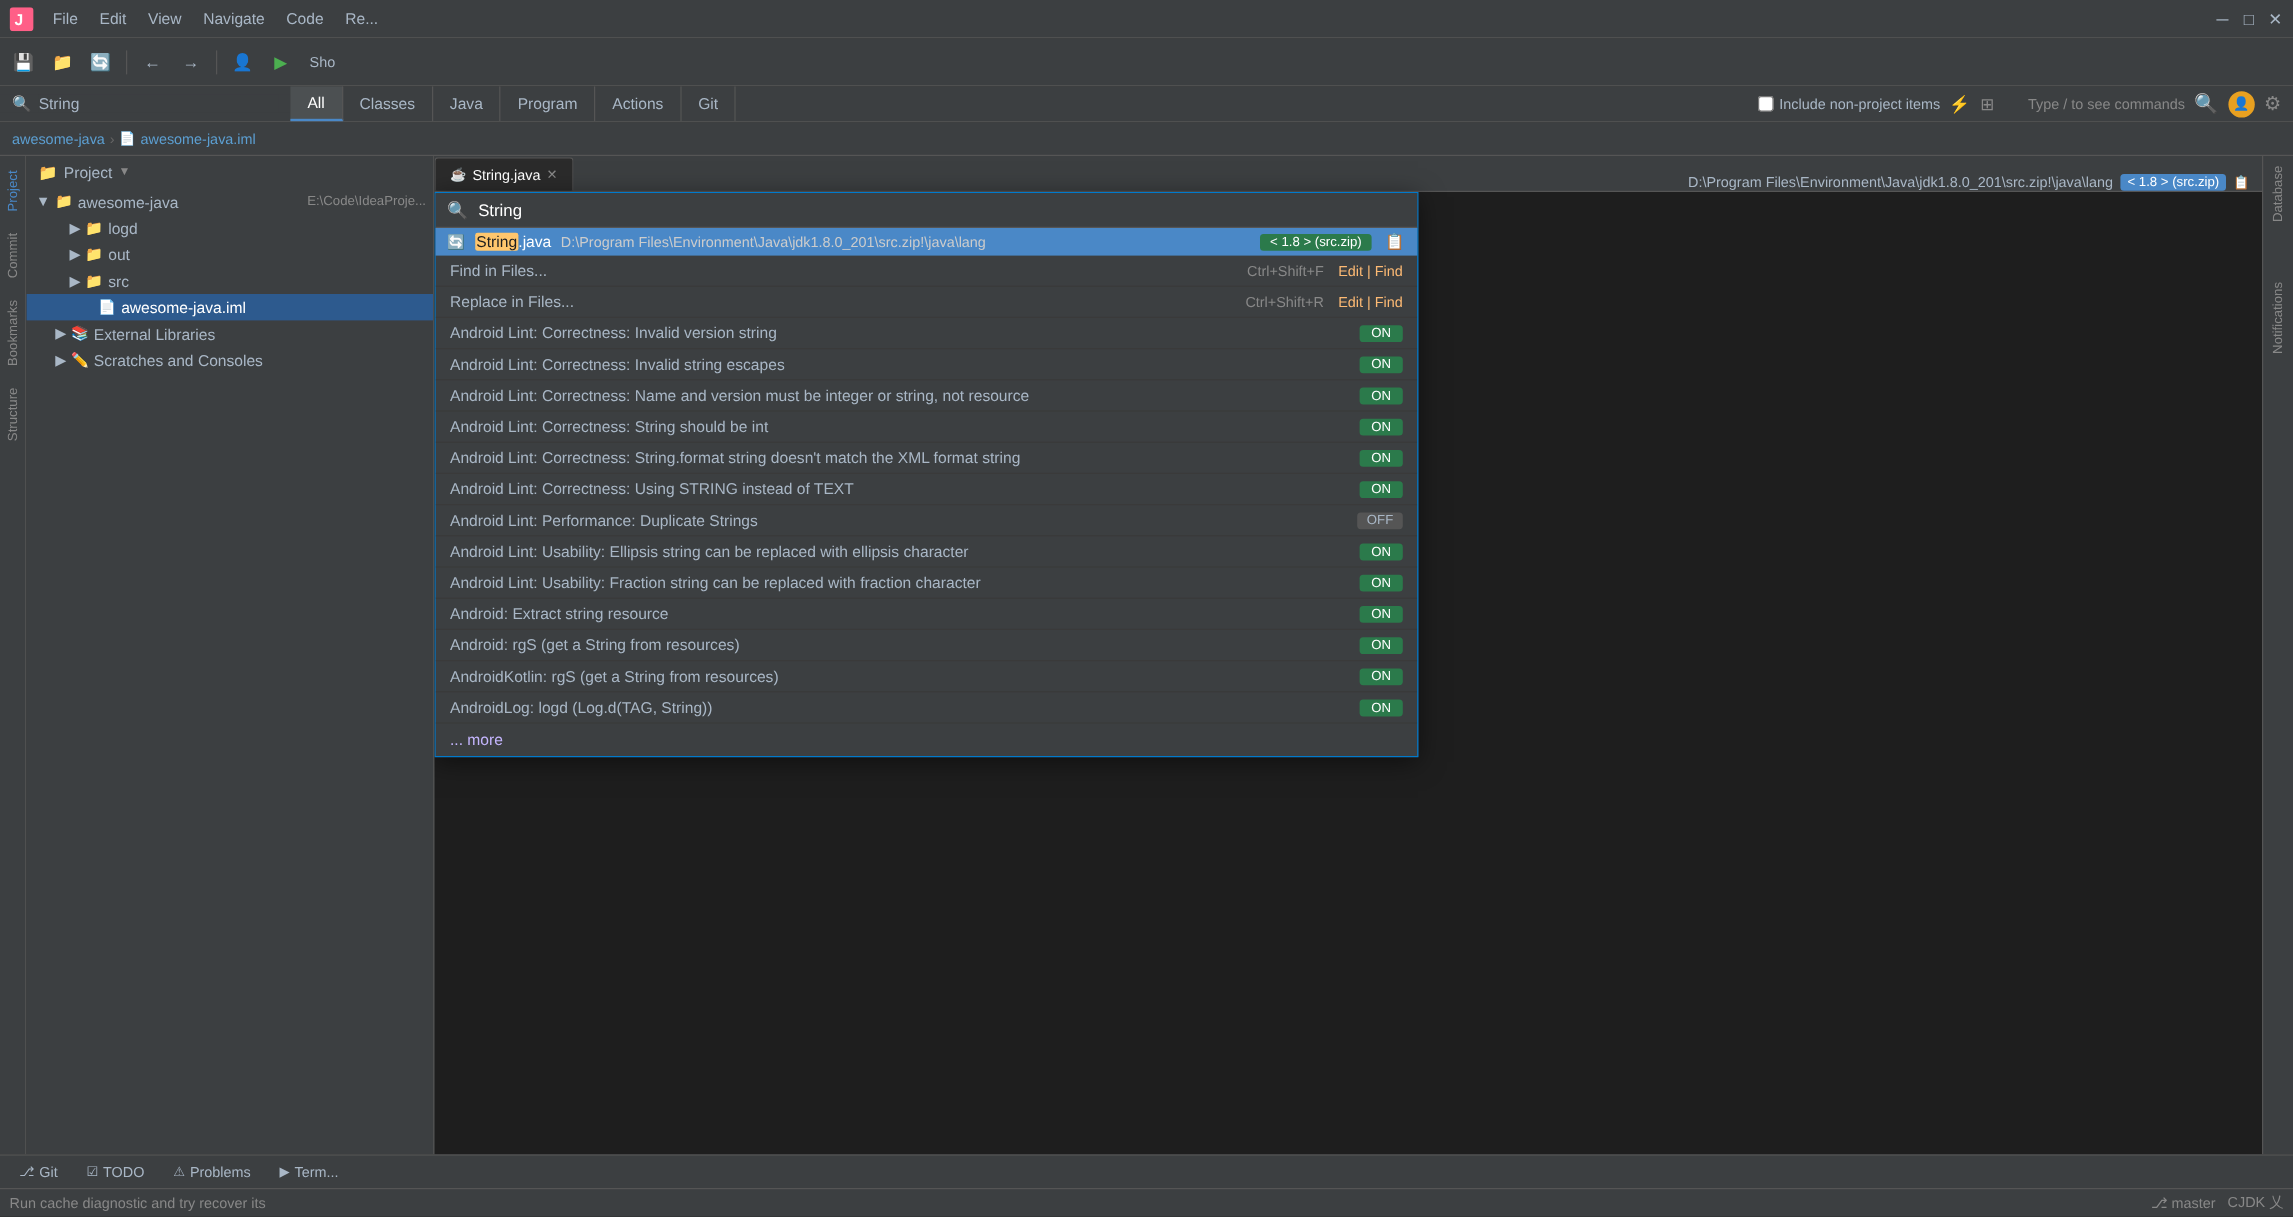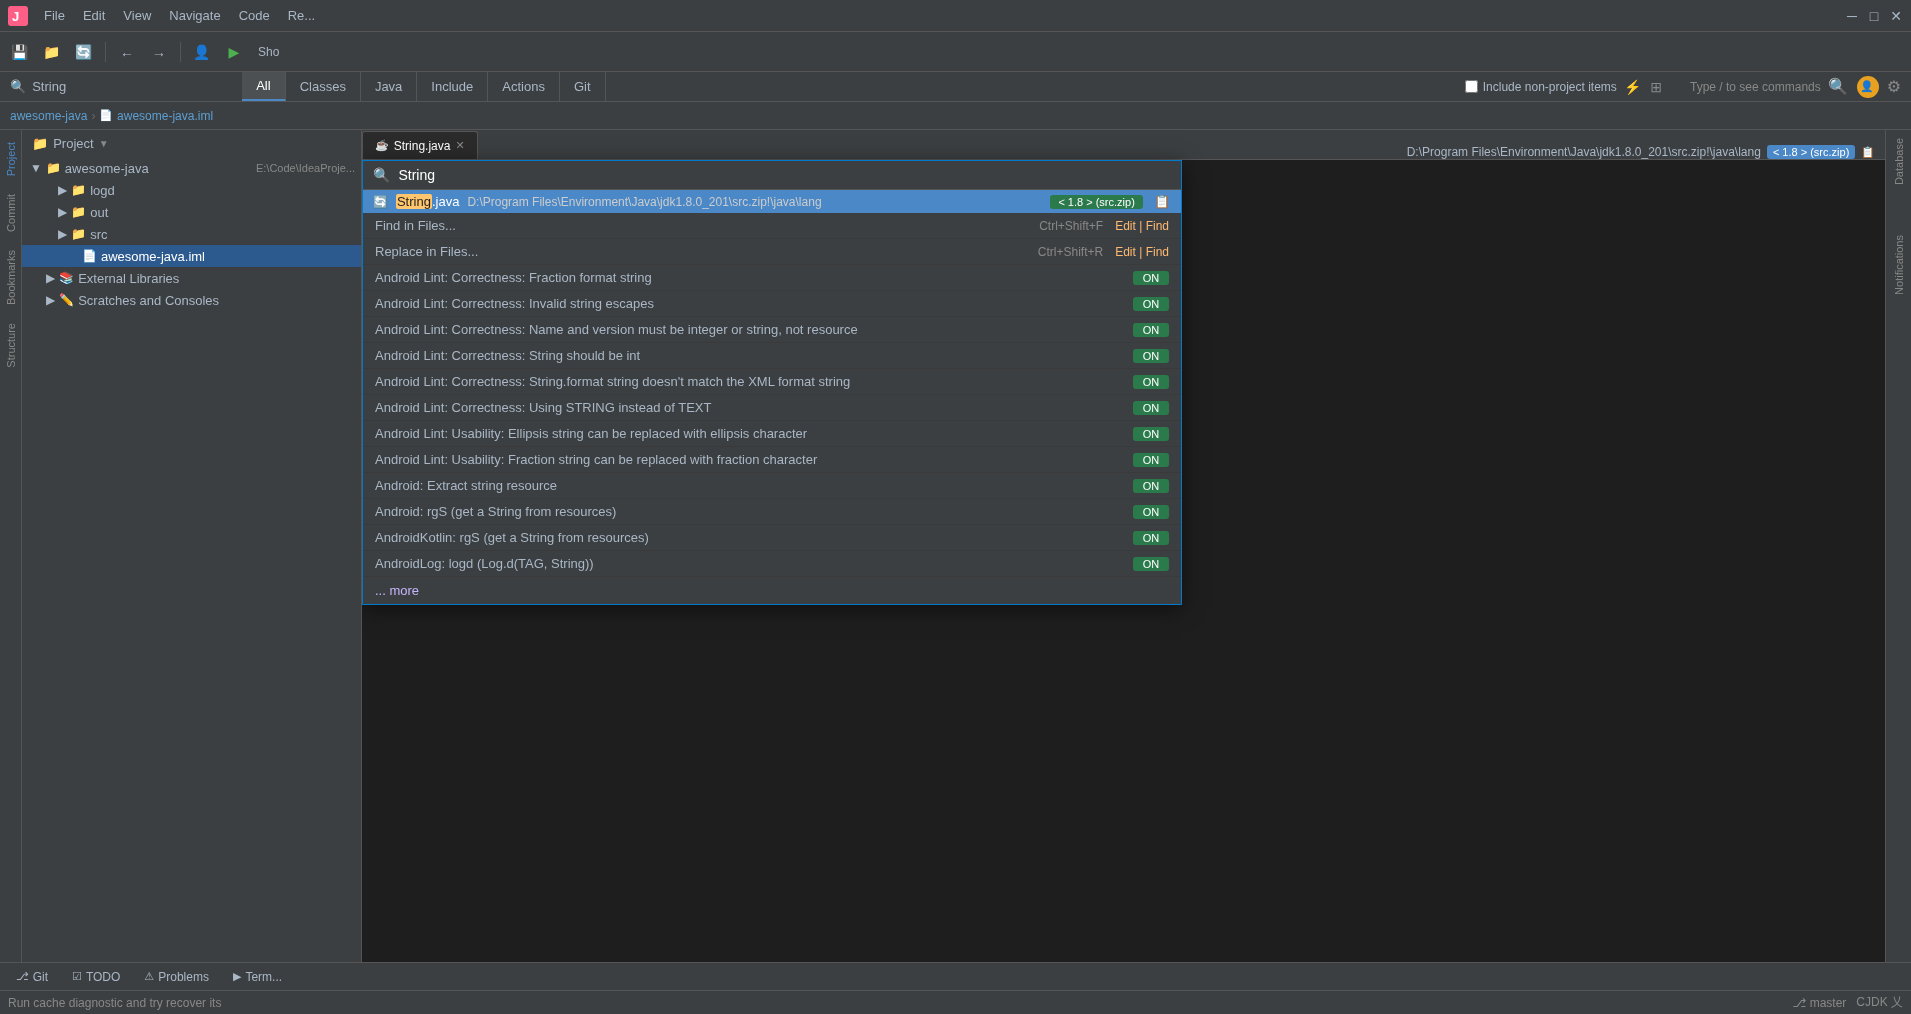--- a/index.html
+++ b/index.html
@@ -498,21 +498,21 @@
 </div>
 
 <div class="nav-tabs">
   <div class="nav-search">
     <span style="color:#888;font-size:13px;">🔍</span>
     <input class="search-input-nav" value="String" style="">
   </div>
   <div class="nav-tab active">All</div>
   <div class="nav-tab">Classes</div>
   <div class="nav-tab">Java</div>
-  <div class="nav-tab">Include</div>
+  <div class="nav-tab">Program</div>
   <div class="nav-tab">Actions</div>
   <div class="nav-tab">Git</div>
   <div class="nav-right">
     <div class="include-non-project">
       <input type="checkbox" style="">
       <span>Include non-project items</span>
     </div>
     <span style="color:#888;font-size:14px;">⚡</span>
     <span style="color:#888;font-size:14px;">⊞</span>
     <span style="color:#888;font-size:12px;margin-left:20px;">Type / to see commands</span>
@@ -626,21 +626,21 @@
             <span class="popup-item-label">Find in Files...</span>
             <span class="popup-item-shortcut">Ctrl+Shift+F</span>
             <span class="popup-item-actions">Edit | Find</span>
           </div>
           <div class="popup-item">
             <span class="popup-item-label">Replace in Files...</span>
             <span class="popup-item-shortcut">Ctrl+Shift+R</span>
             <span class="popup-item-actions">Edit | Find</span>
           </div>
           <div class="popup-item">
-            <span class="popup-item-label">Android Lint: Correctness: Fraction format string</span>
+            <span class="popup-item-label">Android Lint: Correctness: Invalid version string</span>
             <span class="badge-on">ON</span>
           </div>
           <div class="popup-item">
             <span class="popup-item-label">Android Lint: Correctness: Invalid string escapes</span>
             <span class="badge-on">ON</span>
           </div>
           <div class="popup-item">
             <span class="popup-item-label">Android Lint: Correctness: Name and version must be integer or string, not resource</span>
             <span class="badge-on">ON</span>
           </div>
@@ -648,20 +648,24 @@
             <span class="popup-item-label">Android Lint: Correctness: String should be int</span>
             <span class="badge-on">ON</span>
           </div>
           <div class="popup-item">
             <span class="popup-item-label">Android Lint: Correctness: String.format string doesn't match the XML format string</span>
             <span class="badge-on">ON</span>
           </div>
           <div class="popup-item">
             <span class="popup-item-label">Android Lint: Correctness: Using STRING instead of TEXT</span>
             <span class="badge-on">ON</span>
+          </div>
+          <div class="popup-item">
+            <span class="popup-item-label">Android Lint: Performance: Duplicate Strings</span>
+            <span class="badge-off">OFF</span>
           </div>
           <div class="popup-item">
             <span class="popup-item-label">Android Lint: Usability: Ellipsis string can be replaced with ellipsis character</span>
             <span class="badge-on">ON</span>
           </div>
           <div class="popup-item">
             <span class="popup-item-label">Android Lint: Usability: Fraction string can be replaced with fraction character</span>
             <span class="badge-on">ON</span>
           </div>
           <div class="popup-item">

